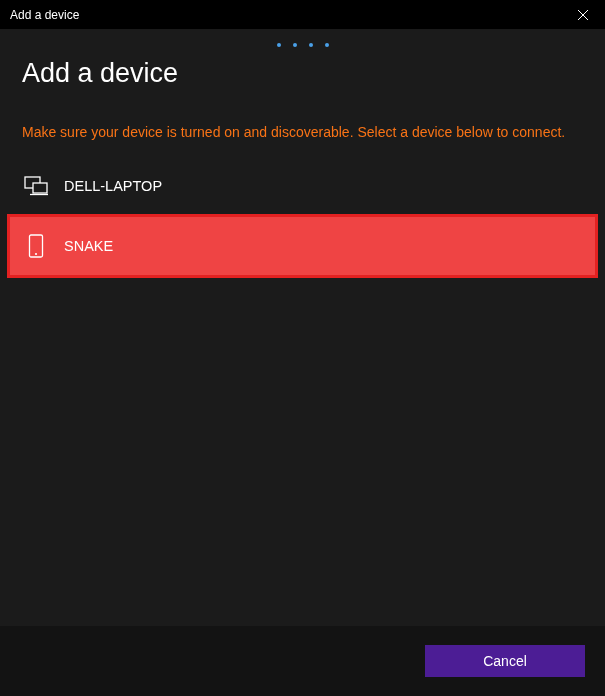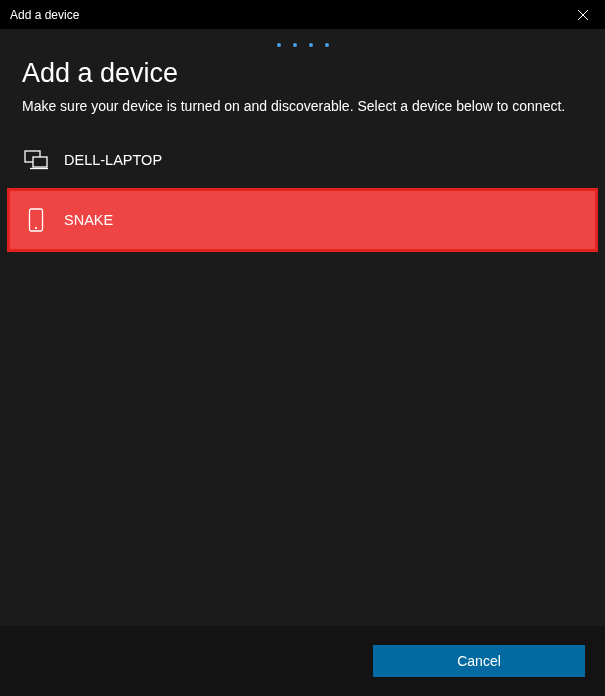--- a/index.html
+++ b/index.html
@@ -59,24 +59,25 @@
       border-radius: 50%;
       margin: 0 6px;
     }
     .heading {
       color: #fff;
       font-size: 27px;
       font-weight: 400;
       padding: 16px 22px 8px 22px;
     }
     .subtext {
-      color: #ffffff;
+      color: #f97316;
       font-size: 14px;
       line-height: 1.4;
       padding: 0 14px 18px 22px;
+      margin-top: 26px;
     }
     .device-list {
       padding: 0 10px;
     }
     .device-item {
       display: flex;
       align-items: center;
       height: 50px;
       padding: 0 12px;
       margin-bottom: 6px;
@@ -105,23 +106,23 @@
       left: 0;
       right: 0;
       height: 70px;
       background: #131313;
       display: flex;
       align-items: center;
       justify-content: flex-end;
       padding: 0 20px;
     }
     .cancel-btn {
-      width: 212px;
+      width: 160px;
       height: 32px;
-      background: #0369a1;
+      background: #4c1d95;
       color: #fff;
       border: none;
       font-size: 14px;
       font-family: inherit;
       cursor: pointer;
     }
   </style>
 </head>
 <body>
 

